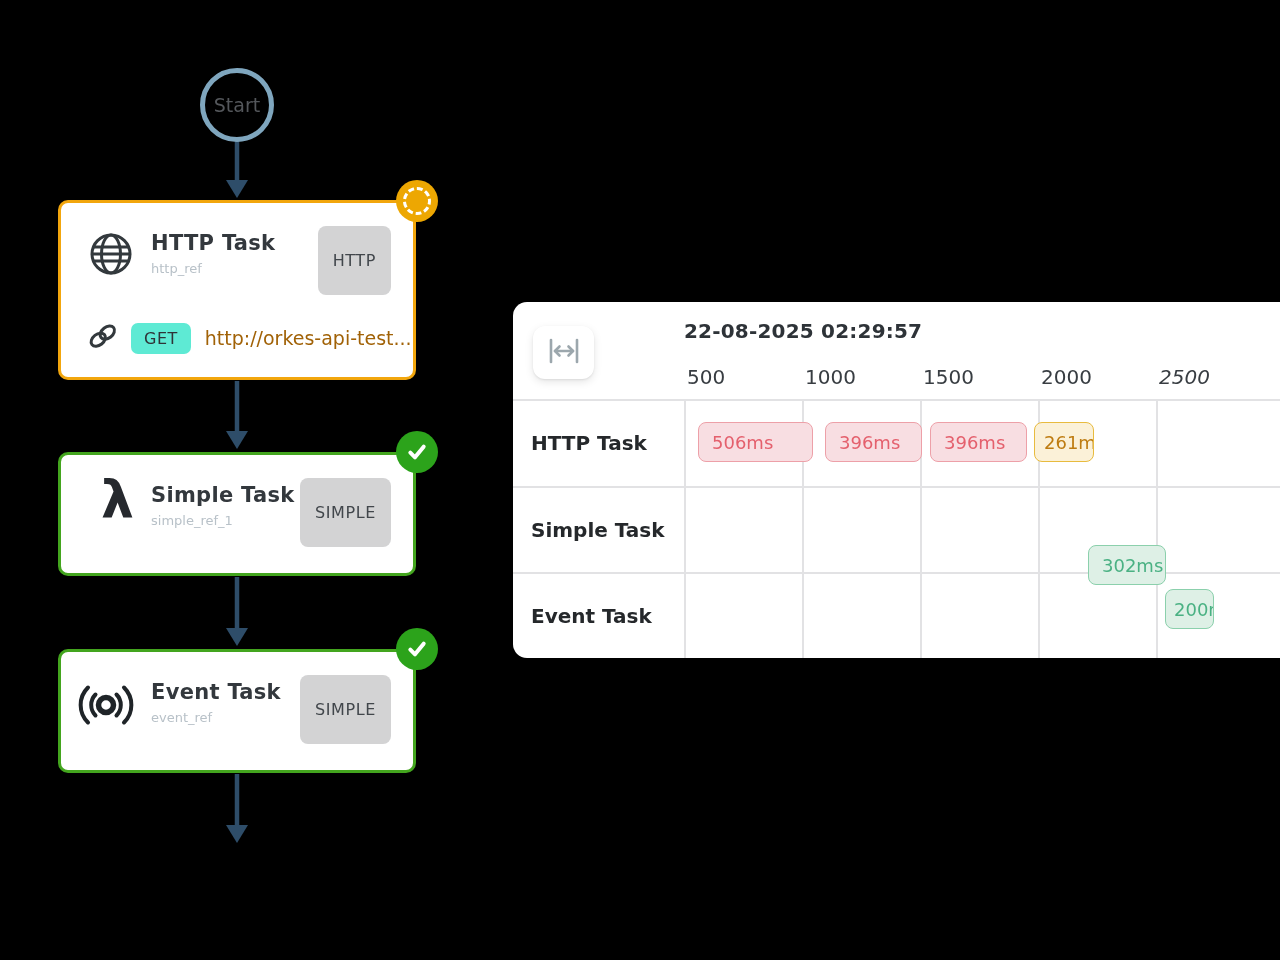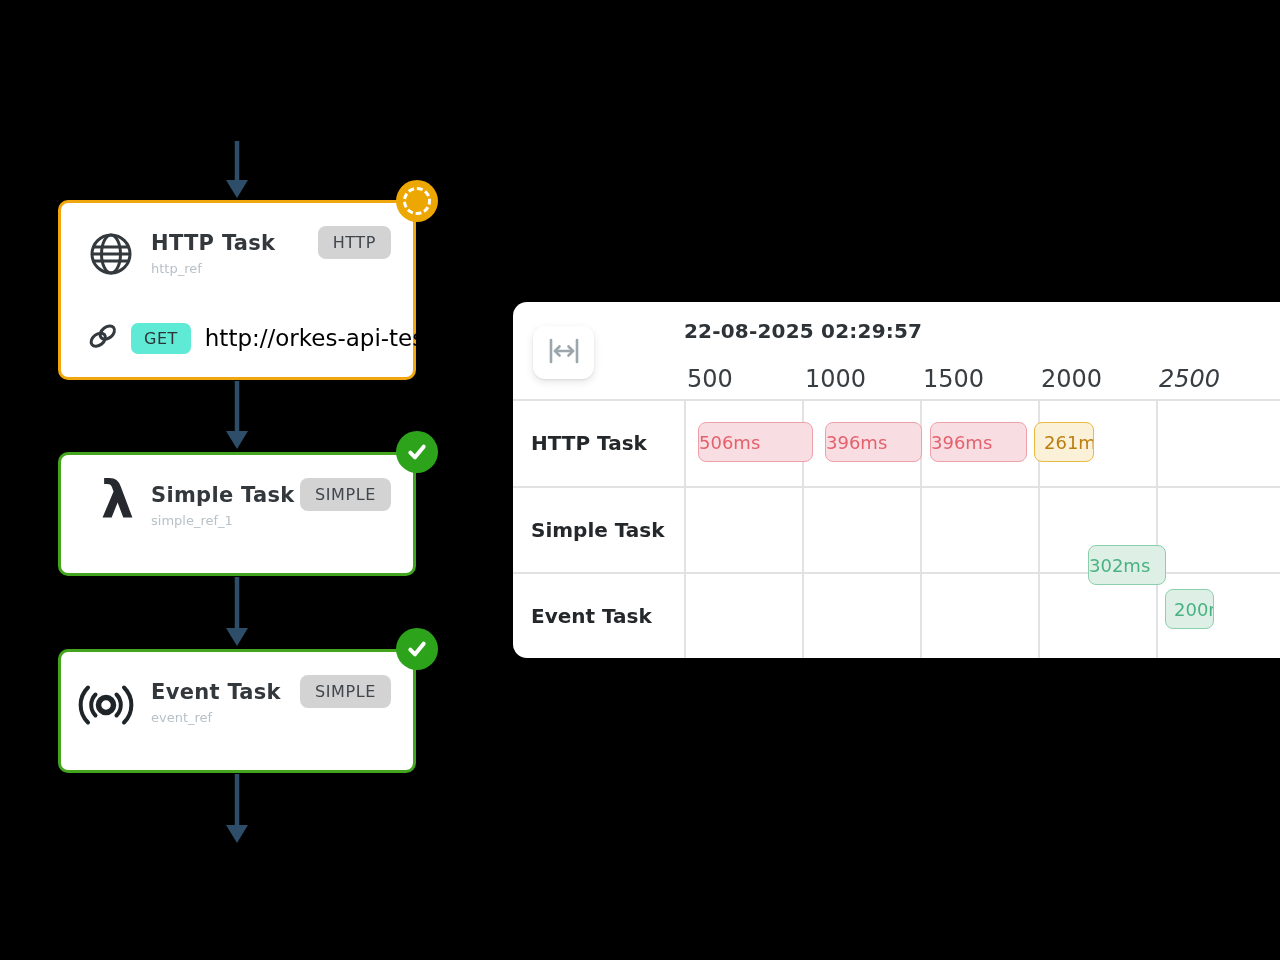--- a/index.html
+++ b/index.html
@@ -33,36 +33,36 @@
     position:absolute; left:90px; top:28px;
     font-size:21px; font-weight:600; color:#33383D; letter-spacing:0.3px;
   }
   .node-ref {
     position:absolute; left:90px; top:58px;
     font-size:13px; color:#B8C1C8;
   }
   .type-badge {
     position:absolute; right:22px; top:23px;
     background:#D3D3D4; color:#41464B; border-radius:8px;
-    padding:7px 15px; font-size:16px; letter-spacing:0.6px;
+    padding:25px 15px; font-size:16px; letter-spacing:0.6px;
   }
   .glyph-icon { position:absolute; }
   #globe-wrap   { left:28px; top:29px; }
   #lambda-wrap  { left:40px; top:16px; font-size:52px; font-weight:700; color:#26292E; line-height:1.1; }
   #event-wrap   { left:16px; top:27px; }
 
   .http-request {
     position:absolute; left:26px; top:118px;
     display:flex; align-items:center;
   }
   .method-badge {
     margin-left:12px; background:#5eead4; color:#2F3337;
     border-radius:7px; padding:6px 13px; font-size:16px; letter-spacing:0.5px;
   }
-  .url-text { margin-left:14px; font-size:23px; color:#000000; white-space:nowrap; }
+  .url-text { margin-left:14px; font-size:19px; color:#a16207; white-space:nowrap; }
 
   .status-bubble {
     position:absolute; width:42px; height:42px; border-radius:50%;
     display:flex; align-items:center; justify-content:center;
   }
   #status-http   { left:396px; top:180px; background:#EDA702; }
   #status-simple { left:396px; top:431px; background:#2CA31B; }
   #status-event  { left:396px; top:628px; background:#2CA31B; }
   .spin-ring { width:22px; height:22px; border:3px dashed #fff; border-radius:50%; }
 
@@ -77,27 +77,27 @@
   #zoom-fit-button {
     position:absolute; left:20px; top:24px; width:61px; height:53px;
     background:#fff; border-radius:12px; border:none;
     box-shadow:0 3px 8px rgba(0,0,0,0.10), 0 1px 2px rgba(0,0,0,0.08);
     display:flex; align-items:center; justify-content:center; cursor:pointer;
   }
   #tl-timestamp {
     position:absolute; left:171px; top:17px;
     font-size:20px; font-weight:600; color:#2E3338; letter-spacing:0.2px;
   }
-  .tl-tick { position:absolute; top:63px; font-size:24px; color:#383D42; }
+  .tl-tick { position:absolute; top:63px; font-size:20px; color:#383D42; }
   .tl-label {
     position:absolute; left:18px; font-size:20px; font-weight:600; color:#25282B;
   }
   .tl-badge {
     position:absolute; height:40px; box-sizing:border-box; border-radius:8px;
-    display:flex; align-items:center; 
+    display:flex; align-items:center; padding-left:13px;
     font-size:18px; overflow:hidden; white-space:nowrap; cursor:pointer;
   }
   .tl-badge.red    { background:#F8DEE2; border:1.5px solid #EDA0A8; color:#E4606D; }
   .tl-badge.orange { background:#FBF1D8; border:1.5px solid #E8BB3E; color:#BE7C11; }
   .tl-badge.green  { background:#DEF0E6; border:1.5px solid #8BD0AC; color:#4AB183; }
 </style>
 </head>
 <body>
 
 <div id="stage">
@@ -108,20 +108,23 @@
       <polygon points="226,180 248,180 237,198" stroke="none"></polygon>
       <line x1="237" y1="381" x2="237" y2="432"></line>
       <polygon points="226,431 248,431 237,449" stroke="none"></polygon>
       <line x1="237" y1="577" x2="237" y2="629"></line>
       <polygon points="226,628 248,628 237,646" stroke="none"></polygon>
       <line x1="237" y1="774" x2="237" y2="826"></line>
       <polygon points="226,825 248,825 237,843" stroke="none"></polygon>
     </g>
   </svg>
 
+  <div id="start-node" class="terminal">
+    <span>Start</span>
+  </div>
 
   <div id="card-http" class="card">
     <span id="globe-wrap" class="glyph-icon">
       <svg width="44" height="44" viewBox="0 0 44 44" fill="none" stroke="#33393D" stroke-width="3">
         <circle cx="22" cy="22" r="19"></circle>
         <ellipse cx="22" cy="22" rx="9.5" ry="19"></ellipse>
         <line x1="4" y1="15" x2="40" y2="15"></line>
         <line x1="3" y1="22" x2="41" y2="22"></line>
         <line x1="4" y1="29" x2="40" y2="29"></line>
       </svg>

